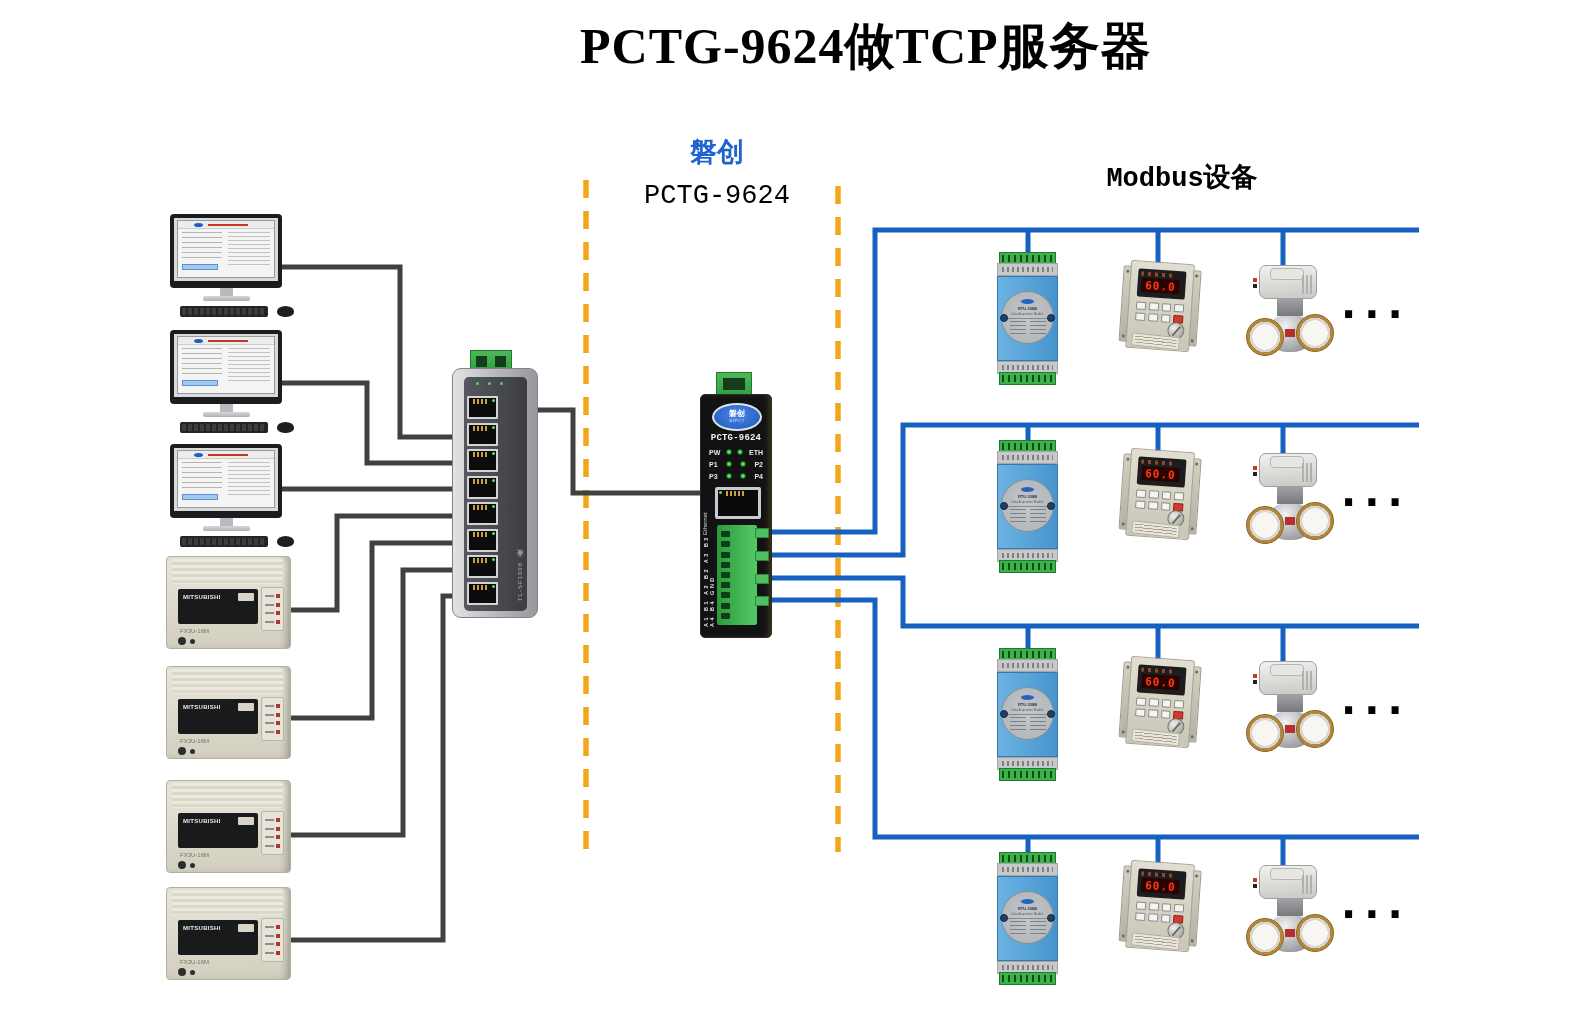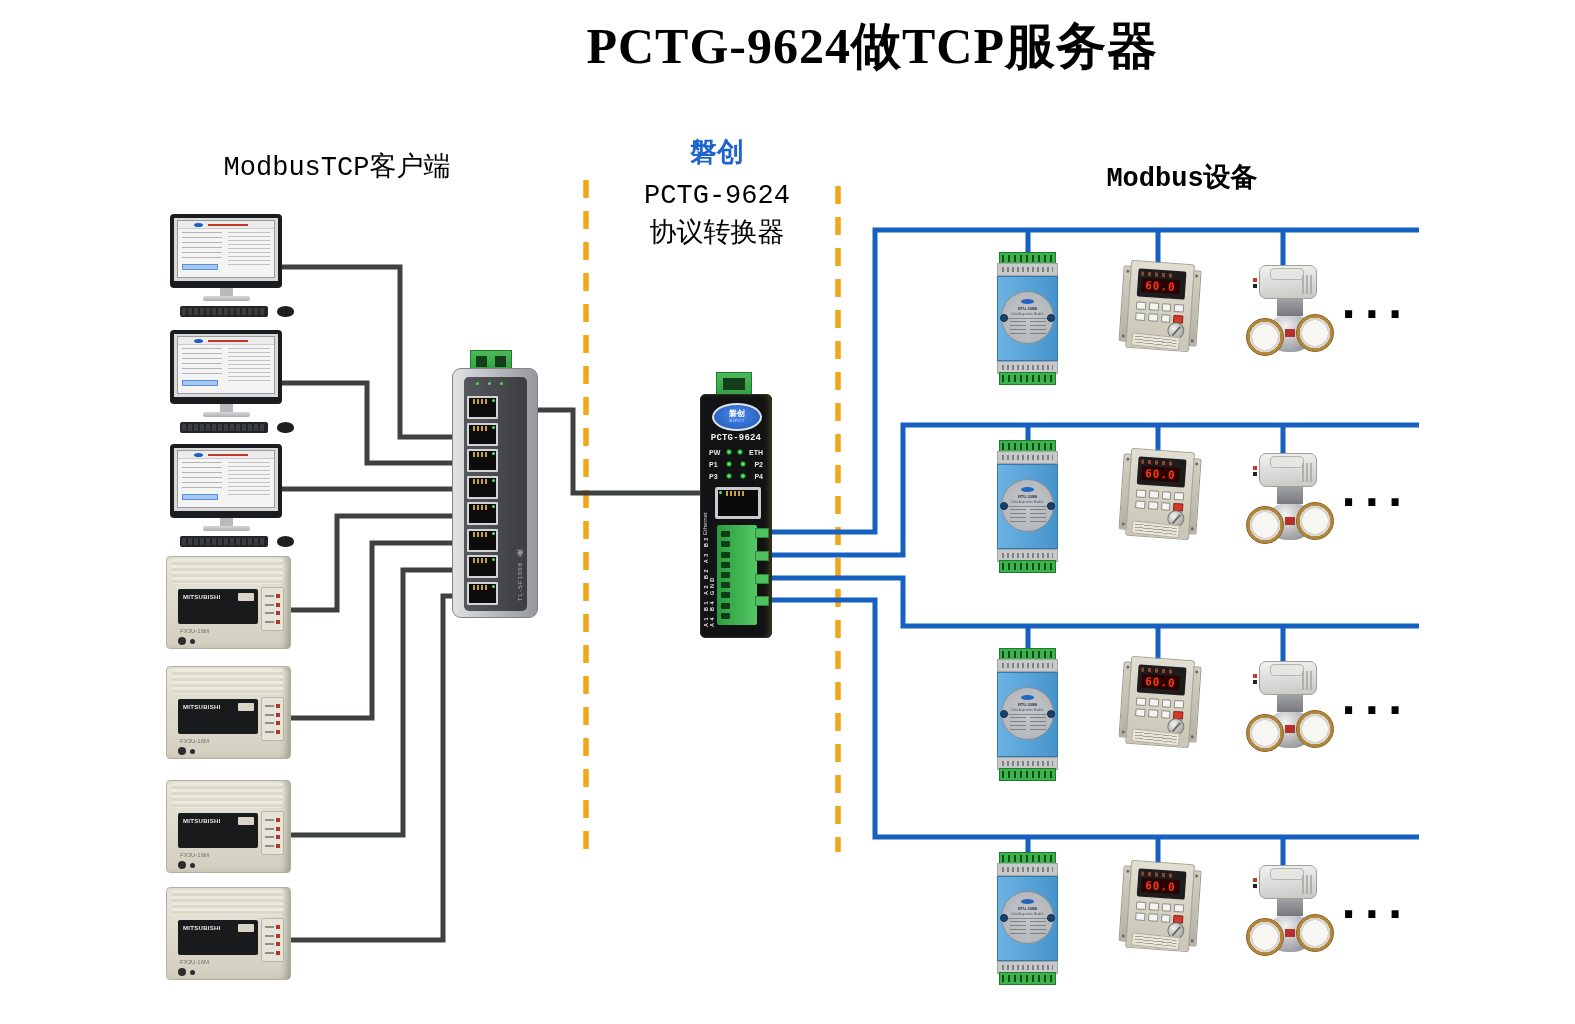--- a/index.html
+++ b/index.html
@@ -2,21 +2,21 @@
 <html><head>
 <meta charset="utf-8">
 <style>
   html,body{margin:0;padding:0;background:#fff;}
   .canvas{position:relative;width:1575px;height:1024px;background:#fff;overflow:hidden;
           font-family:"Liberation Sans",sans-serif;}
   .abs{position:absolute;}
   svg.wires{position:absolute;left:0;top:0;width:1575px;height:1024px;}
 
   
-  .title{position:absolute;left:558px;top:16px;width:600px;text-align:right;
+  .title{position:absolute;left:580px;top:16px;width:600px;text-align:left;
          font:700 50px/1.2 "Liberation Serif","DejaVu Serif",serif;color:#000;letter-spacing:1px;}
   .lbl{position:absolute;text-align:center;color:#000;
        font:400 27px/1.2 "Liberation Mono","DejaVu Sans Mono",monospace;}
   .lbl-clients{left:187px;top:152px;width:300px;}
   .lbl-brand{left:617px;top:138px;width:200px;color:#1f63cf;font-weight:700;}
   .lbl-model{left:617px;top:180px;width:200px;}
   .lbl-type{left:617px;top:218px;width:200px;}
   .lbl-devices{left:1032px;top:163px;width:300px;font-weight:bold;}
 
   
@@ -210,24 +210,22 @@
       <path d="M762,578 H903 V626 H1419"></path>
       <path d="M762,600 H875 V837 H1419"></path>
       <path d="M1028,230 V265 M1158,230 V275 M1283,230 V275"></path>
       <path d="M1028,425 V458 M1158,425 V468 M1283,425 V468"></path>
       <path d="M1028,626 V660 M1158,626 V672 M1283,626 V672"></path>
       <path d="M1028,837 V868 M1158,837 V880 M1283,837 V880"></path>
     </g>
   </svg>
 
   <div class="title">PCTG-9624做TCP服务器</div>
-  <div class="lbl lbl-clients">ModbusTCP客户端</div>
   <div class="lbl lbl-brand">磐创</div>
   <div class="lbl lbl-model">PCTG-9624</div>
-  <div class="lbl lbl-type">协议转换器</div>
   <div class="lbl lbl-devices">Modbus设备</div>
 
   <div class="abs" style="left:168px;top:214px">
   <div class="monitor">
     <div class="m-screen">
       <div class="m-disp">
         <div class="m-win">
           <div class="m-tbar">
             <i class="m-logo"></i>
             <i class="m-ttl"></i>

